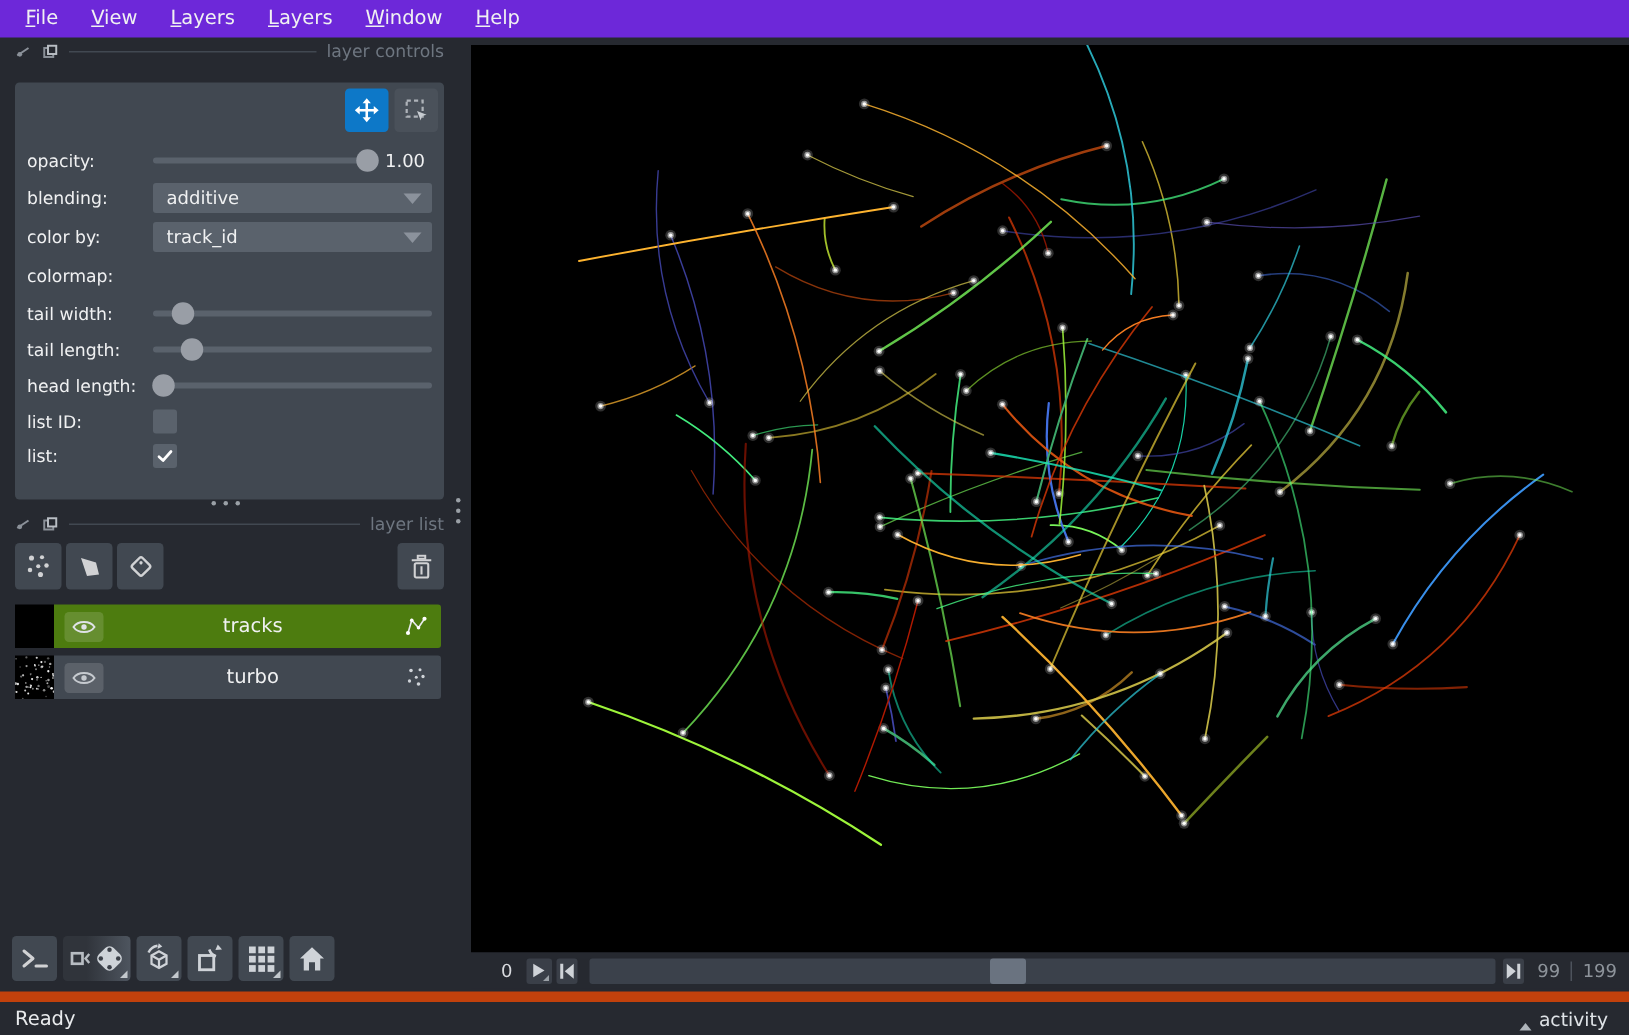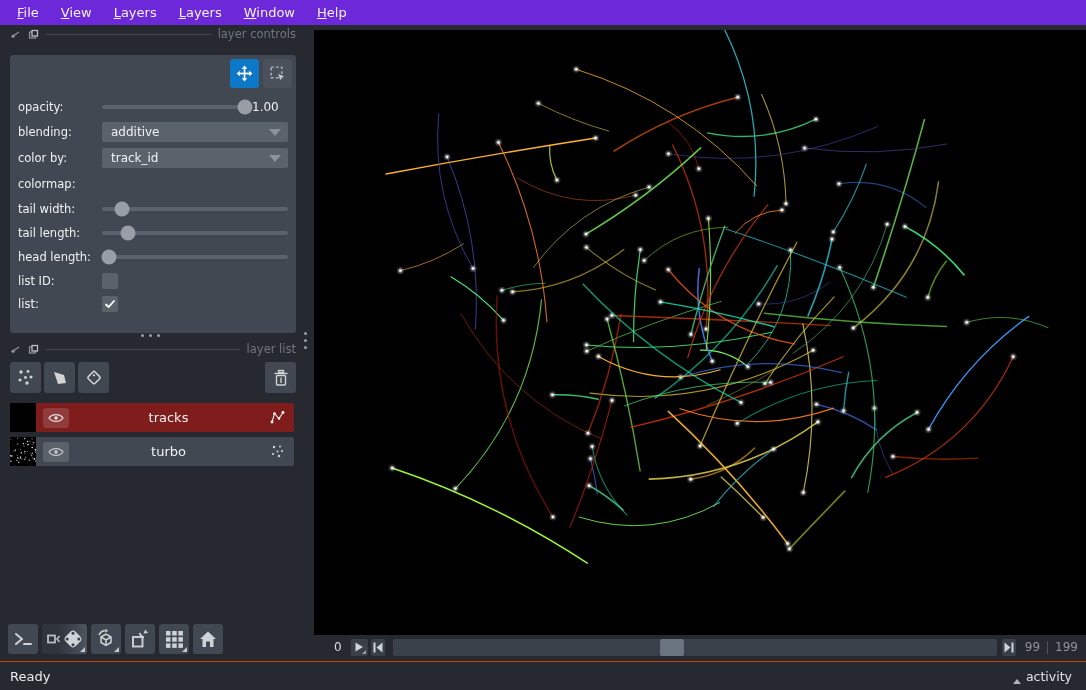--- a/index.html
+++ b/index.html
@@ -33,21 +33,21 @@
 
   .ctrl-rows { position:absolute; left:8px; right:8px; top:40px; }
   .crow { display:flex; align-items:center; }
   .crow .lbl { width:84px; font-size:11.5px; color:#f0f1f2; flex:none; }
   .row-sl { height:24px; } .row-cb { height:26px; } .row-ck { height:23px; }
 
   .slider { position:relative; height:4px; background:#5a626c; border-radius:2px; flex:1; }
   .slider.op { flex:none; width:150px; }
   .s-handle { position:absolute; top:50%; width:15px; height:15px; border-radius:50%;
     background:#999ea6; transform:translate(-50%,-50%); }
-  .op-val { width:40px; text-align:left; font-size:12px; color:#f0f1f2; }
+  .op-val { width:40px; text-align:center; font-size:12px; color:#f0f1f2; }
 
   .combo { position:relative; flex:1; height:20px; background:#5a626c; border-radius:2px;
     display:flex; align-items:center; padding:0 9px; font-size:12px; color:#f0f1f2; }
   .combo .arrow { position:absolute; right:7px; top:7px; width:0; height:0;
     border-left:6px solid transparent; border-right:6px solid transparent;
     border-top:7px solid #8b929c; }
 
   .checkbox { width:16px; height:16px; background:#5a626c; border-radius:2px;
     display:flex; align-items:center; justify-content:center; }
   .checkbox svg { display:none; }
@@ -58,21 +58,21 @@
   .dots-v { position:absolute; left:304px; top:332px; display:flex; flex-direction:column; gap:4px; }
   .dots-v i { width:3px; height:3px; border-radius:50%; background:#9aa0a6; }
 
   
   .layer-btns { position:absolute; left:10px; top:362px; width:286px; height:31px; }
   .lbtn { position:absolute; top:0; width:31px; height:31px; background:#414851;
     border-radius:3px; display:flex; align-items:center; justify-content:center; }
   .thumb { position:absolute; left:10px; width:26px; height:29px; background:#000; overflow:hidden; }
   .layer-row { position:absolute; left:36px; width:258px; height:29px; background:#414851;
     display:flex; align-items:center; border-radius:0 2px 2px 0; }
-  .layer-row.selected { background:#7f1d1d; }
+  .layer-row.selected { background:#4d7c0f; }
   .eye-btn { width:26px; height:20px; margin-left:7px; border-radius:3px;
     background:rgba(255,255,255,.14); display:flex; align-items:center; justify-content:center; }
   .layer-name { flex:1; text-align:center; font-size:13px; color:#f0f1f2; }
   .ltype { margin-right:8px; width:18px; height:18px; display:flex; align-items:center; justify-content:center; }
 
   
   .vtoolbar { position:absolute; left:8px; top:624px; display:flex; gap:4px; }
   .vbtn { position:relative; width:30px; height:30px; background:#414851; border-radius:3px;
     display:flex; align-items:center; justify-content:center; }
   .vbtn.wide { width:45px; background:linear-gradient(90deg,#30343b 35%,#4e555f); }
@@ -89,21 +89,21 @@
   .dbtn { position:relative; width:17px; height:17px; margin-right:3px; background:#3a3f48;
     border-radius:2px; display:flex; align-items:center; justify-content:center; flex:none; }
   .dtrack { position:relative; flex:1; height:17px; background:#3b414b; border-radius:2px; margin:0 5px; }
   .dhandle { position:absolute; top:0; width:24px; height:17px; background:#6a7380; border-radius:2px; }
   .fcount { font-size:12px; color:#8d939a; }
   .fsep { width:1px; height:13px; background:#4d535c; margin:0 7px; }
   .dims .counts { display:flex; align-items:center; margin-left:9px; }
 
   
   .statusbar { position:absolute; left:0; top:661px; width:1086px; height:29px;
-    background:#262930; border-top:1px solid #c2410c; display:flex; align-items:center; }
+    background:#262930; border-top:7px solid #c2410c; display:flex; align-items:center; }
   .status-text { margin-left:10px; font-size:13px; color:#e9ebed; }
   .activity { margin-left:auto; margin-right:14px; display:flex; align-items:flex-end; gap:5px;
     font-size:12.5px; color:#dfe3e7; }
   .act-arrow { width:0; height:0; border-left:4px solid transparent;
     border-right:4px solid transparent; border-bottom:5px solid #aeb4ba; }
 
   svg { display:block; }
 </style>
 </head>
 <body>

